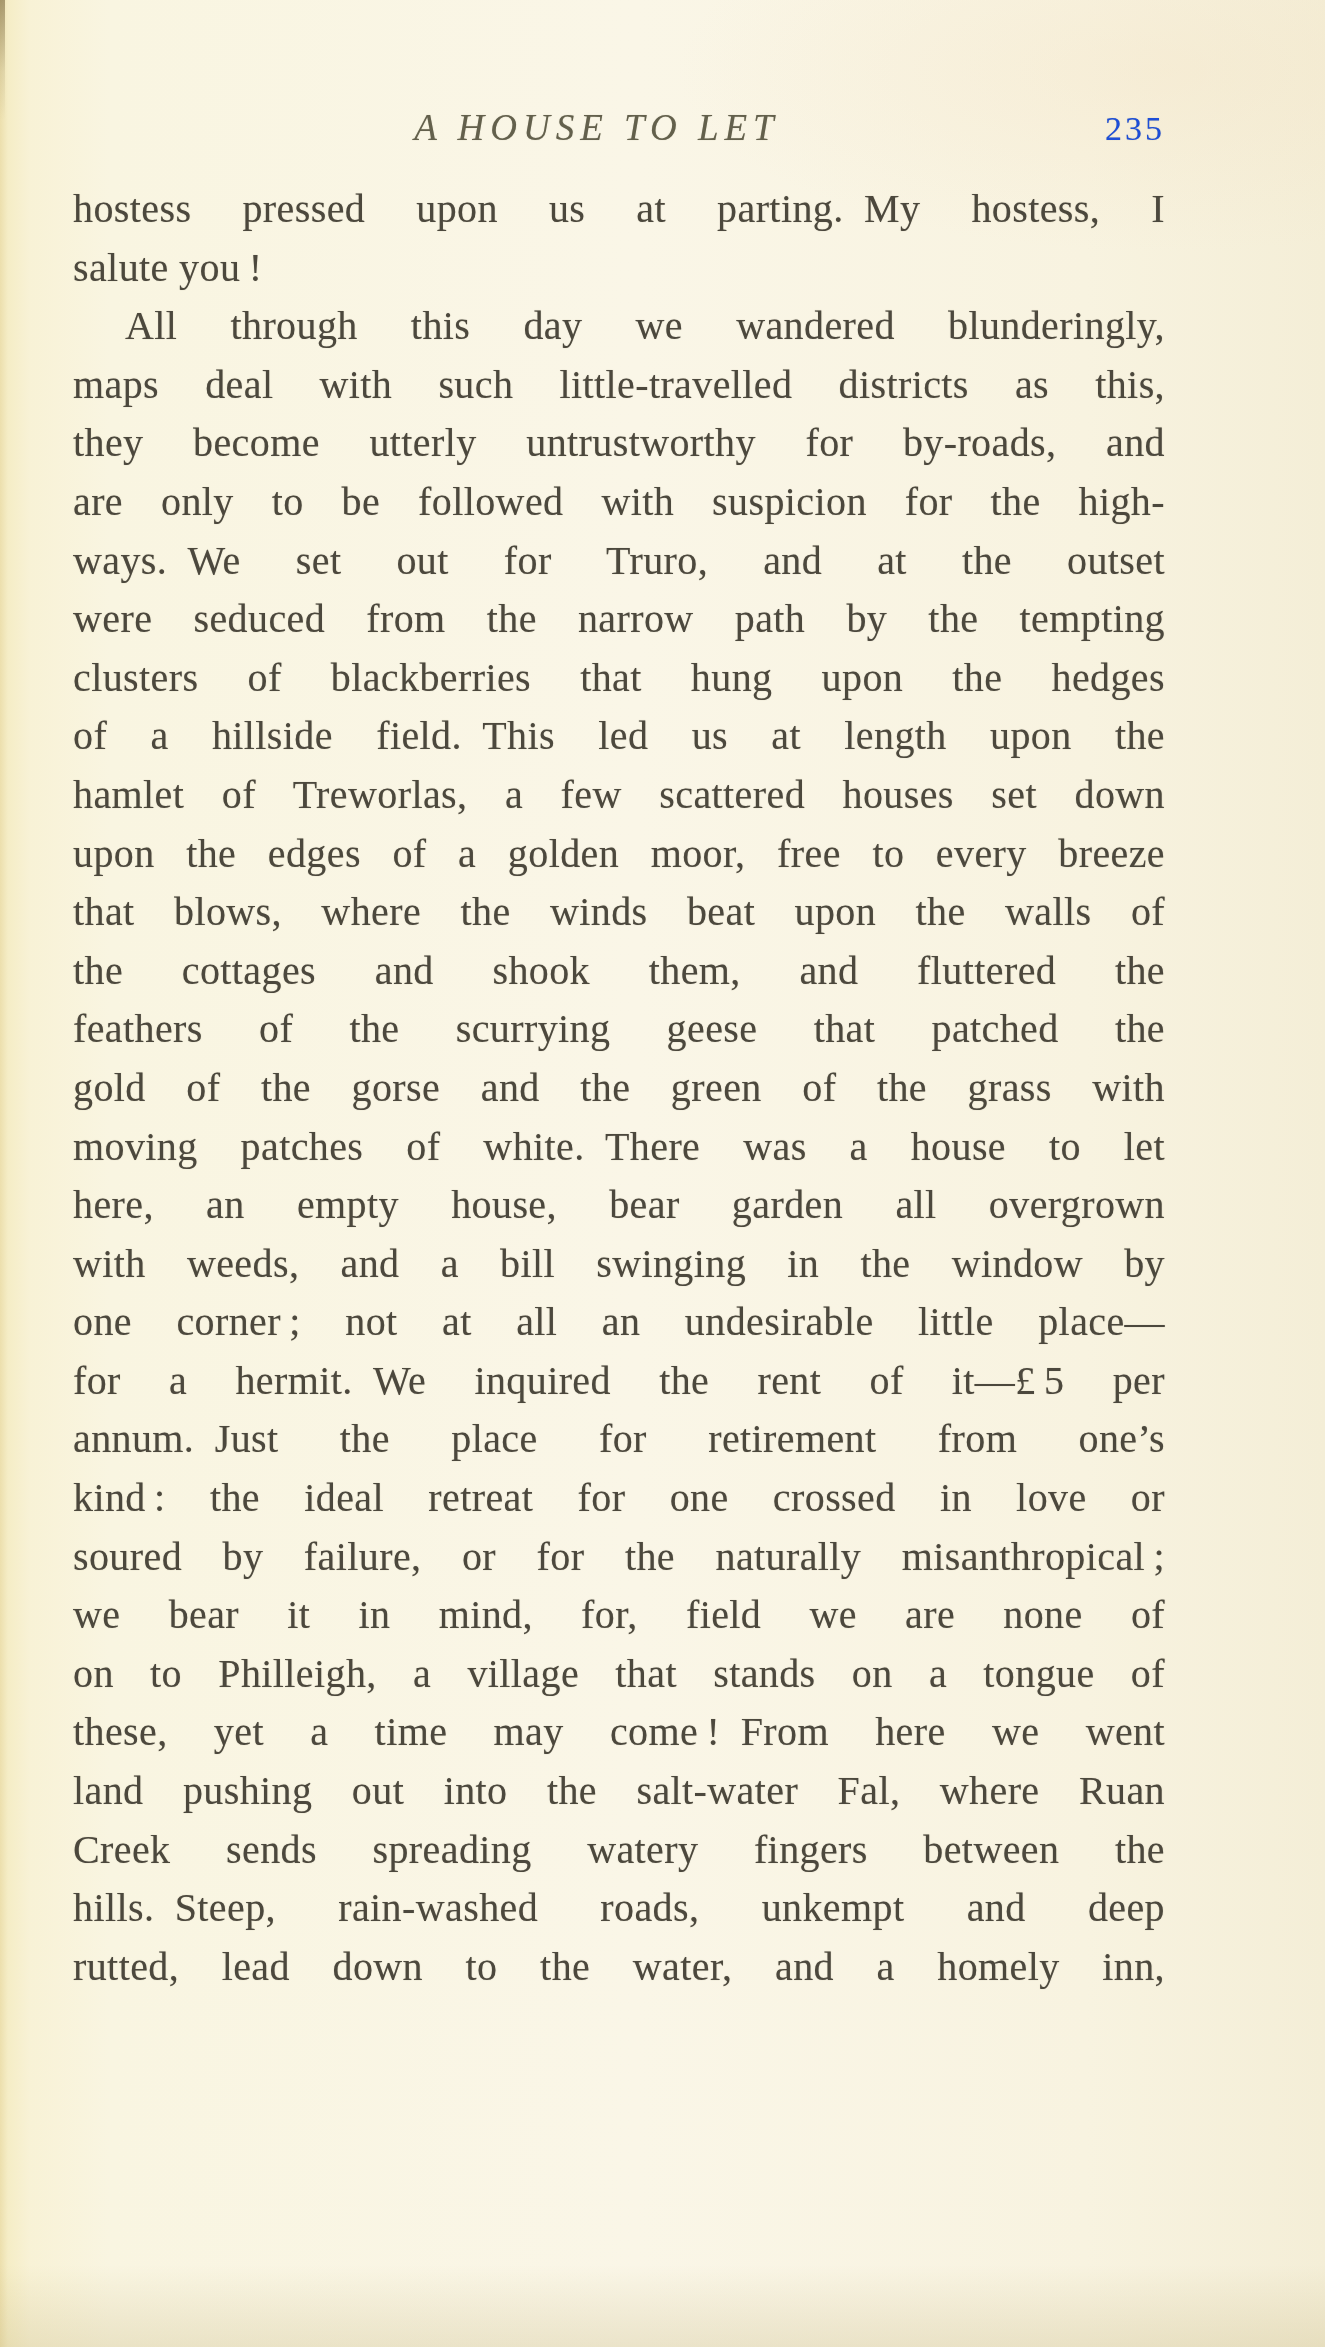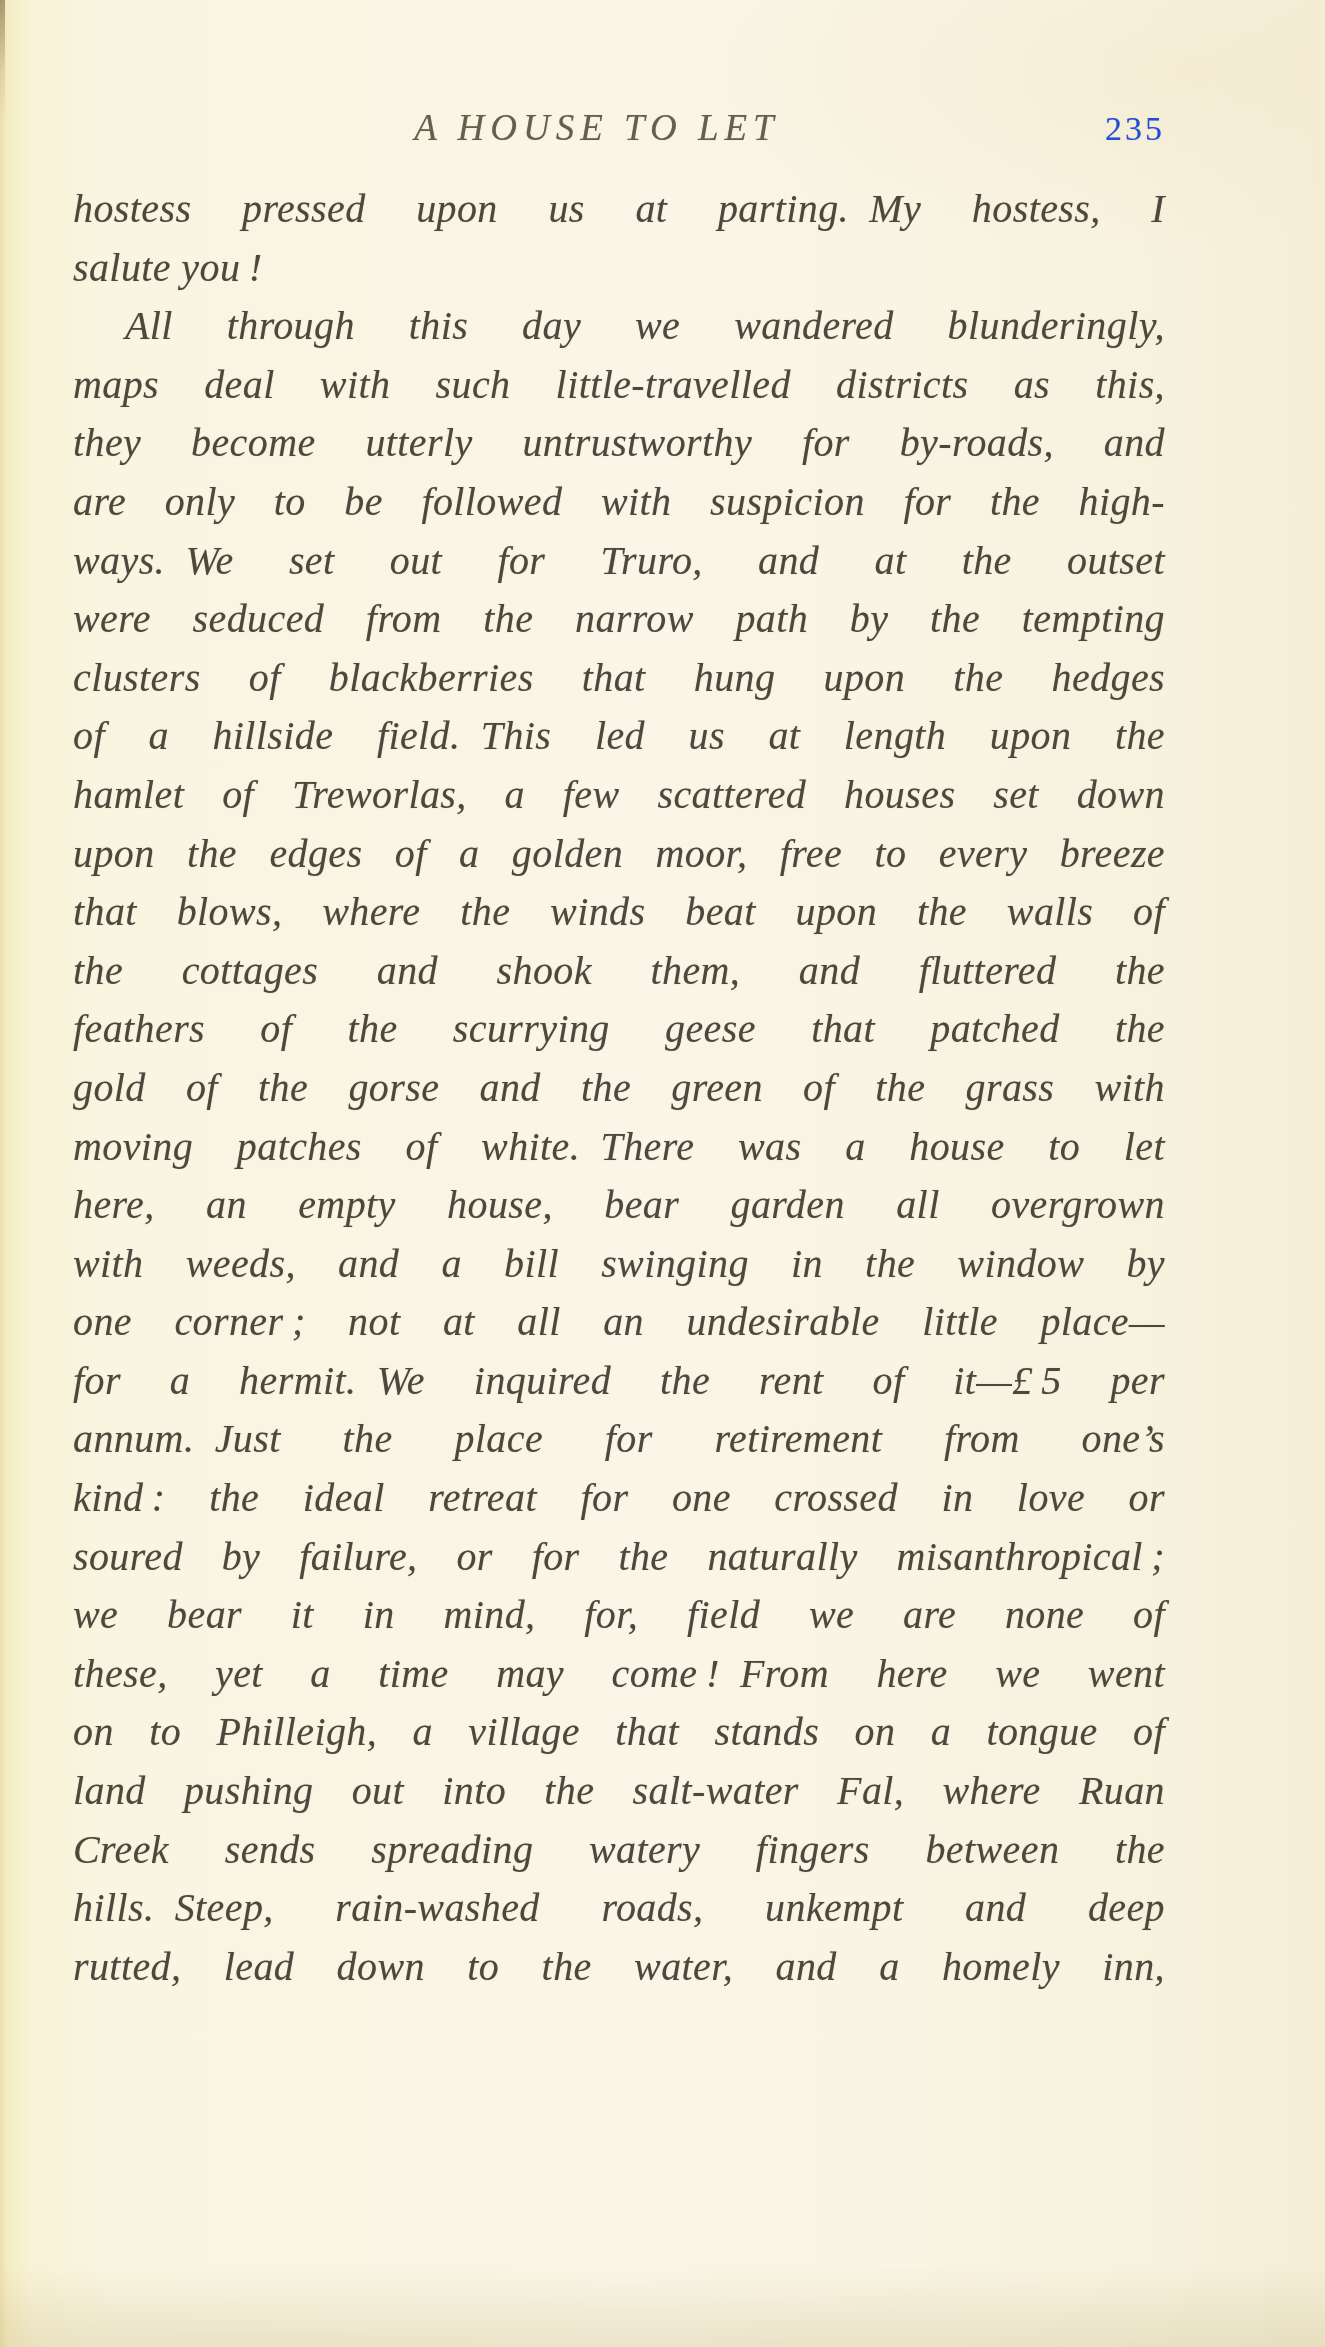--- a/index.html
+++ b/index.html
@@ -57,21 +57,21 @@
     position: absolute;
     left: 73px;
     top: 180px;
     width: 1092px;
     font-size: 40px;
     line-height: 58.6px;
     color: #4c483d;
     letter-spacing: 0.4px;
     text-shadow: 0 0 1px rgba(70,64,45,.35);
   }
-  .line { height: 58.6px; text-align: left; font-style: italic; }
+  .line { height: 58.6px; text-align: left; }
   .line.j { text-align: justify; text-align-last: justify; }
   .line.in { text-indent: 52px; }
 </style>
 </head>
 <body>
 
 <div class="edge-mark"></div>
 
 <div>
   <div class="running-head">
@@ -98,20 +98,20 @@
       <div class="line j">gold of the gorse and the green of the grass with</div>
       <div class="line j">moving patches of white. There was a house to let</div>
       <div class="line j">here, an empty house, bear garden all overgrown</div>
       <div class="line j">with weeds, and a bill swinging in the window by</div>
       <div class="line j">one corner ; not at all an undesirable little place—</div>
       <div class="line j">for a hermit. We inquired the rent of it—£ 5 per</div>
       <div class="line j">annum. Just the place for retirement from one’s</div>
       <div class="line j">kind : the ideal retreat for one crossed in love or</div>
       <div class="line j">soured by failure, or for the naturally misanthropical ;</div>
       <div class="line j">we bear it in mind, for, field we are none of</div>
+      <div class="line j">on to Philleigh, a village that stands on a tongue of</div>
       <div class="line j">these, yet a time may come ! From here we went</div>
-      <div class="line j">on to Philleigh, a village that stands on a tongue of</div>
       <div class="line j">land pushing out into the salt-water Fal, where Ruan</div>
       <div class="line j">Creek sends spreading watery fingers between the</div>
       <div class="line j">hills. Steep, rain-washed roads, unkempt and deep</div>
       <div class="line j">rutted, lead down to the water, and a homely inn,</div>
     </div>
 </div>
 
 </body></html>

